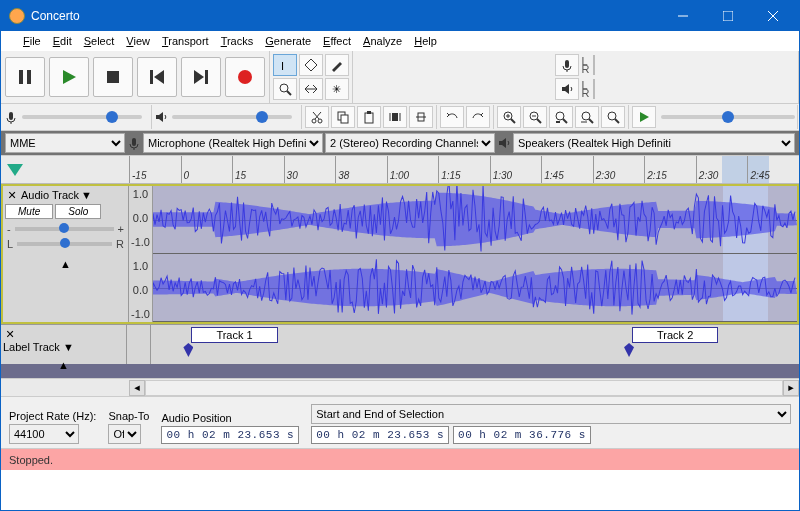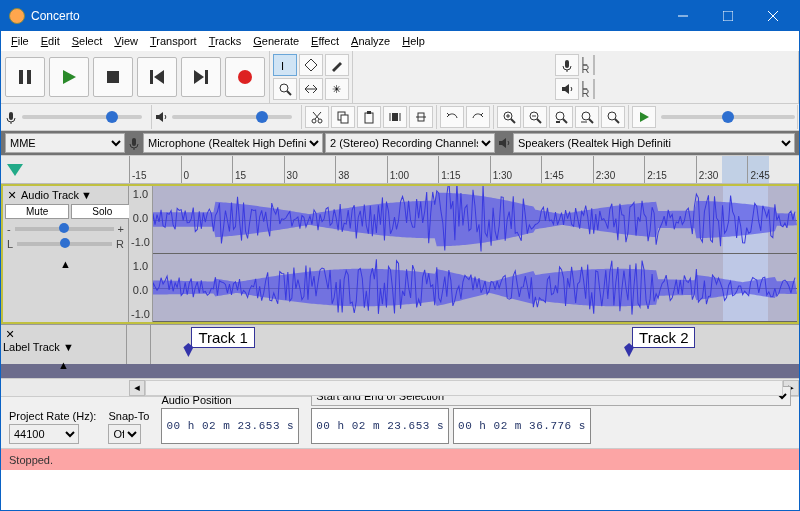--- a/index.html
+++ b/index.html
@@ -2,72 +2,72 @@
 <html><head>
 <meta charset="utf-8">
 <style>
 * { box-sizing: border-box; margin: 0; padding: 0; font-family: "Segoe UI", Tahoma, sans-serif; font-size: 11px; }
 body { background: #fff; width: 800px; height: 511px; overflow: hidden; border: 1px solid #0a62c5; }
 .titlebar { background: #0a62c5; height: 30px; display: flex; align-items: center; color: #fff; padding: 0 4px 0 8px; }
 .titlebar .icon { width: 16px; height: 16px; background: #ffa64d; border-radius: 50%; border: 1px solid #884; margin-right: 6px; }
 .titlebar .title { flex: 1; font-size: 12px; }
 .titlebar .winbtn { width: 45px; height: 30px; display: flex; align-items: center; justify-content: center; cursor: pointer; }
 .titlebar svg { width: 10px; height: 10px; stroke: #fff; stroke-width: 1; fill: none; }
-.menubar { height: 20px; display: flex; align-items: center; padding: 0 4px; background: #fff; }
+.menubar { height: 20px; display: flex; align-items: center; padding: 0 16px; background: #fff; }
 .menubar span { padding: 2px 6px; cursor: pointer; }
 .menubar span u { text-decoration: underline; }
 .toolrow { display: flex; background: #f0f0f0; border-bottom: 1px solid #ccc; }
 .toolgroup { display: flex; align-items: center; padding: 2px; border-right: 1px solid #ccc; }
 .tb { width: 40px; height: 40px; display: flex; align-items: center; justify-content: center; border: 1px solid #bbb; background: #fafafa; margin: 2px; cursor: pointer; border-radius: 2px; }
 .tb svg { width: 18px; height: 18px; }
 .smalltool { width: 24px; height: 22px; display: flex; align-items: center; justify-content: center; border: 1px solid #ccc; background: #fafafa; margin: 1px; cursor: pointer; }
 .smalltool svg { width: 14px; height: 14px; }
 .smalltool.sel { background: #d0e4f5; border-color: #6aa6d8; }
 .meter { flex: 1; height: 20px; background: #e8e8e8; border: 1px solid #bbb; position: relative; font-size: 9px; color: #555; display: flex; align-items: center; overflow: hidden; margin: 1px 2px; }
 .meter .ticks { display: flex; position: absolute; inset: 0; align-items: center; justify-content: space-between; padding: 0 4px; }
 .meter .msg { position: absolute; background: #e8e8e8; left: 2px; font-size: 9px; color: #555; padding: 0 2px; }
 .hslider { flex: 1; height: 4px; background: #ccc; position: relative; border-radius: 2px; max-width: 120px; }
 .hslider .thumb { position: absolute; top: -4px; width: 12px; height: 12px; background: #2e6fd0; border-radius: 50%; transform: translateX(-50%); }
 .device-bar { display: flex; align-items: center; padding: 2px 4px; background: #737373; border-bottom: 1px solid #ccc; gap: 2px; }
 .device-bar select { border: 1px solid #aaa; font-size: 11px; height: 20px; }
-.timeline { display: flex; background: #eaeaea; border-bottom: 1px solid #bbb; height: 28px; }
+.timeline { display: flex; background: #eaeaea; border-bottom: 1px solid #bbb; height: 28px; font-style: italic; }
 .timeline .head { width: 128px; display: flex; align-items: center; justify-content: flex-start; padding-left: 6px; }
 .timeline .ruler { flex: 1; position: relative; display: flex; }
 .timeline .tick { flex: 1; border-left: 1px solid #999; font-size: 10px; color: #333; padding-left: 2px; display: flex; align-items: flex-end; padding-bottom: 2px; position: relative; }
 .timeline .sel { position: absolute; background: rgba(100,150,220,.3); top: 0; bottom: 0; }
 .track { display: flex; border: 2px solid #c0c040; background: #d7d7d7; }
 .trackhead { width: 126px; background: #d7d7d7; border-right: 1px solid #999; padding: 2px; font-size: 10px; }
 .trackhead .top { display: flex; align-items: center; gap: 2px; }
-.trackhead .btn { border: 1px solid #999; background: #fff; padding: 1px 20px; font-size: 10px; cursor: pointer; }
+.trackhead .btn { border: 1px solid #999; background: #fff; padding: 1px 12px; font-size: 10px; cursor: pointer; font-style: italic; }
 .trackhead .sliders { margin: 4px 2px; }
 .trackhead .slrow { display: flex; align-items: center; gap: 4px; font-size: 9px; color: #444; margin: 3px 0; }
 .trackhead .hsl { flex: 1; height: 4px; background: #bbb; position: relative; }
 .trackhead .hsl:before, .trackhead .hsl:after { content:''; position:absolute; top:-3px; font-size:8px; }
 .trackhead .hsl .th { position:absolute; top:-4px; width:10px; height:10px; background:#2e6fd0; border-radius:50%; transform:translateX(-50%); }
 .wavearea { flex: 1; display: flex; flex-direction: column; position: relative; }
 .channel { flex: 1; background: #b4b4cc; border-bottom: 1px solid #666; position: relative; overflow: hidden; }
 .scale-col { width: 24px; background: #d7d7d7; border-right: 1px solid #999; display: flex; flex-direction: column; justify-content: space-between; font-size: 9px; color: #333; align-items: center; padding: 2px 0; gap: 12px; }
 .channel .zero { position: absolute; top: 50%; left: 0; right: 0; border-top: 1px solid #666; }
 .channel svg { position: absolute; inset: 0; width: 100%; height: 100%; }
 .channel .sel { position: absolute; background: rgba(200,220,255,.5); top: 0; bottom: 0; }
 .labeltrack { display: flex; border-top: 1px solid #999; background: #d7d7d7; height: 40px; }
 .labelhead { width: 126px; background: #d7d7d7; border-right: 1px solid #999; padding: 2px; font-size: 10px; }
 .labels { flex: 1; position: relative; background: #d7d7d7; }
 .labelmark { position: absolute; top: 2px; }
-.labelmark .flag { background: #fff; border: 1px solid #339; padding: 1px 6px; font-size: 15px; margin-left: 8px; }
+.labelmark .flag { background: #fff; border: 1px solid #339; padding: 1px 24px; font-size: 11px; margin-left: 8px; }
 .labelmark .pin { width: 10px; height: 14px; background: #33a; clip-path: polygon(50% 100%, 0 30%, 50% 0, 100% 30%); position: absolute; top: 16px; left: 0; }
 .hscroll { height: 18px; background: #eaeaea; display: flex; align-items: center; border-top: 1px solid #ccc; }
 .hscroll .space { width: 128px; }
 .hscroll .bar { flex: 1; height: 16px; background: #f0f0f0; border: 1px solid #ccc; position: relative; }
 .hscroll .arrow { width: 16px; height: 16px; background: #e0e0e0; border: 1px solid #bbb; display:flex; align-items:center; justify-content:center; }
 .bottom { display:flex; align-items:flex-end; padding: 4px 8px; gap: 12px; background: #f0f0f0; border-top: 1px solid #ccc; height: 52px; }
 .bcol { display:flex; flex-direction:column; gap:2px; }
 .bcol label { font-size: 11px; }
 .bcol select, .bcol input { border: 1px solid #aaa; height: 20px; font-size: 11px; }
-.timecode { font-family: "Courier New", monospace; background: #fff; border: 1px solid #888; padding: 11px 4px; font-size: 11px; color: #223366; letter-spacing: 0.5px; }
+.timecode { font-family: "Courier New", monospace; background: #fff; border: 1px solid #888; padding: 2px 4px; font-size: 11px; color: #223366; letter-spacing: 0.5px; }
 .status { height: 22px; background: #fca5a5; border-top: 1px solid #ccc; display: flex; align-items: center; padding: 0 8px; font-size: 11px; color: #333; }
 .editrow { display:flex; background:#f0f0f0; border-bottom:1px solid #ccc; padding:1px; flex-wrap: nowrap; }
 .grp { display:flex; border-right:1px solid #ccc; padding: 0 2px; }
 .dark-strip { background:#6c6c8c; height: 14px; }
 .tri { width:0; height:0; border-left:8px solid transparent; border-right:8px solid transparent; border-top:12px solid #2a8; }
 .x-btn { cursor:pointer; width:14px; height:14px; display:flex; align-items:center; justify-content:center; }
 </style>
 </head>
 <body>
 

